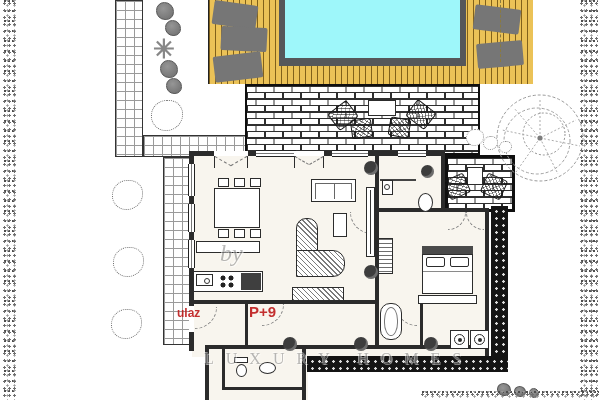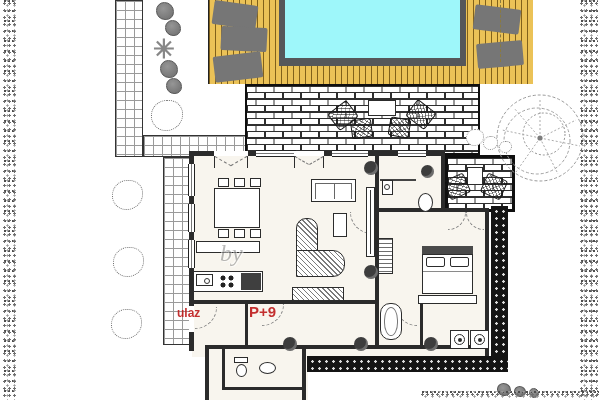--- a/index.html
+++ b/index.html
@@ -225,16 +225,17 @@
   <div class="a furn oval" style="left:259px;top:362px;width:17px;height:12px;border-width:1px"></div>
 
   <div class="a hedgeblk" style="left:491px;top:206px;width:17px;height:166px"></div>
   <div class="a hedgeblk" style="left:307px;top:356px;width:201px;height:16px"></div>
 
   <div class="a speckle" style="left:2px;top:0;width:14px;height:400px"></div>
   <div class="a speckle" style="left:579px;top:0;width:19px;height:400px"></div>
   <div class="a speckle" style="left:420px;top:391px;width:179px;height:9px"></div>
 
   <div class="wm" style="left:220px;top:240px;font-size:24px;font-style:italic">by</div>
+  <div class="wm" style="left:204px;top:350px;font-size:16px;letter-spacing:12px">LUXURY HOMES</div>
   <div class="red" style="left:177px;top:306px;font-size:12px">ulaz</div>
   <div class="red" style="left:249px;top:303px;font-size:15px">P+9</div>
 
 </div>
 
 </body></html>

